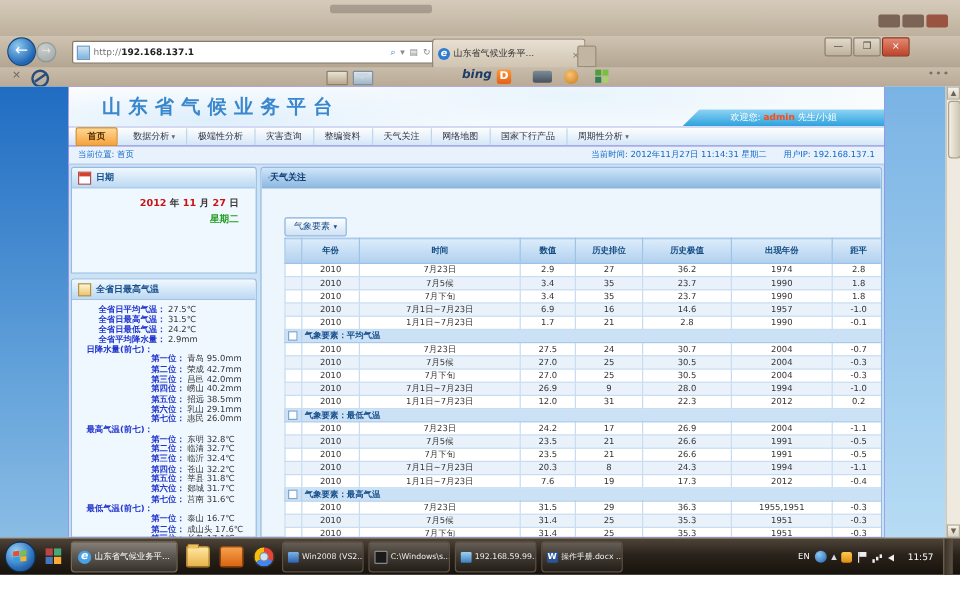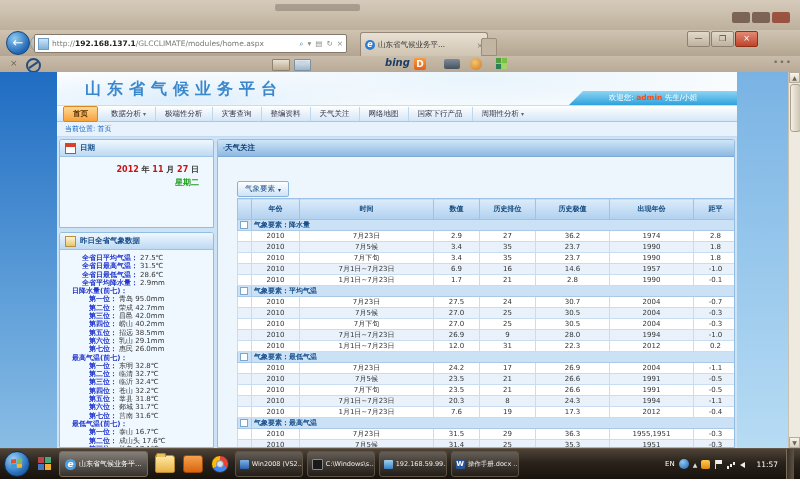--- a/index.html
+++ b/index.html
@@ -15,21 +15,21 @@
   .bgwin-controls span.close{background:#93412f;}
 
   .chrome1{position:absolute;left:0;top:30px;width:800px;height:26px;
     background:linear-gradient(180deg,#cfc3b1,#b3a591);border-bottom:1px solid #9a8d79;}
   .back-btn{position:absolute;left:6px;top:1px;width:22px;height:22px;border-radius:50%;
     background:radial-gradient(circle at 35% 30%,#8ecbf2,#2166b4 70%);border:1px solid #12477f;
     color:#fff;font-size:13px;line-height:21px;text-align:center;}
   .fwd-btn{position:absolute;left:30px;top:5px;width:15px;height:15px;border-radius:50%;
     background:radial-gradient(circle at 35% 30%,#cfd8de,#8fa3ae);border:1px solid #7d8d96;opacity:.7;
     color:#fff;font-size:9px;line-height:14px;text-align:center;}
-  .addr{position:absolute;left:34px;top:4px;width:305px;height:17px;background:#fff;
+  .addr{position:absolute;left:60px;top:4px;width:305px;height:17px;background:#fff;
     border:1px solid #84796a;border-radius:2px;font-size:7.5px;line-height:16px;color:#777;
     padding:0 3px;display:flex;align-items:center;white-space:nowrap;overflow:hidden;text-align:right;}
   .addr .fav{width:9px;height:10px;background:linear-gradient(180deg,#cfe4f5,#7fb2dd);border:1px solid #6f9cc4;margin-right:3px;flex:none;}
   .addr .host{color:#222;font-weight:bold;}
   .addr .spacer{flex:1;}
   .addr .aico{color:#3c78b4;margin-left:4px;flex:none;}
   .addr .aico.gray{color:#8a8a8a;}
   .tab{position:absolute;left:360px;top:2px;width:118px;height:24px;
     background:linear-gradient(180deg,#e8e0d2,#cfc3b0);border:1px solid #94887a;border-bottom:none;
     border-radius:3px 3px 0 0;display:flex;align-items:center;padding:0 4px;font-size:7.5px;color:#333;}
@@ -117,21 +117,21 @@
   .date-line{font-size:8px;line-height:13px;white-space:nowrap;}
   .date-line span{font-weight:bold;}
 
   .panel-weather{left:2px;top:95px;width:155px;height:216px;border-radius:3px 3px 0 0;}
   .weather-body{padding:4px 2px 0 0;}
   .w-line{font-size:7px;line-height:8.3px;white-space:nowrap;}
   .w-line .w-label{color:#2236cc;font-weight:bold;}
   .w-line .w-value{color:#333;margin-left:2px;}
   .w-line.stat{padding-left:6px;margin-left:16px;}
   .w-line.sec{padding-left:12px;}
-  .w-line.rank{padding-left:29px;}
+  .w-line.rank{padding-left:66px;}
 
   .main-panel{left:160px;top:2px;width:518px;height:309px;background:#eef6fd;}
   .m-head{height:16px;background:linear-gradient(180deg,#cfe5f8,#8db9e2);border-bottom:1px solid #7ea9d4;
     display:flex;align-items:center;padding:0 5px;font-size:7.5px;font-weight:bold;color:#123f75;}
   .m-body{padding:19px;}
   .elem-btn{display:inline-flex;align-items:center;font-size:7.5px;color:#1c4f8a;
     background:linear-gradient(180deg,#fdfeff,#cfe2f5);border:1px solid #86b3dd;border-radius:2px;padding:2px 7px;}
   .elem-btn .dd{font-size:6px;margin-left:3px;color:#1c4f8a;}
 
   table.data{width:100%;border-collapse:collapse;table-layout:fixed;margin-top:1px;font-size:7px;}
@@ -208,21 +208,20 @@
     </div>
   </div>
 
   <div class="chrome1">
     <div class="back-btn">←</div>
     <div class="fwd-btn">→</div>
     <div class="addr">
       <span class="fav"></span>
       <span>http://</span>
         <span class="host">192.168.137.1</span>
-        <span>/GLCCLIMATE/modules/home.aspx</span>
       <span class="spacer"></span>
       <span class="aico">⌕</span>
       <span class="aico gray">▾</span>
       <span class="aico gray">▤</span>
       <span class="aico gray">↻</span>
       <span class="aico gray">×</span>
     </div>
     <div class="tab">
       <span class="e-ico">e</span>
       <span class="t-title">山东省气候业务平...</span>
@@ -277,44 +276,48 @@
           <div class="nav-item"><span>灾害查询</span></div>
           <div class="nav-item"><span>整编资料</span></div>
           <div class="nav-item"><span>天气关注</span></div>
           <div class="nav-item"><span>网络地图</span></div>
           <div class="nav-item"><span>国家下行产品</span></div>
           <div class="nav-item"><span>周期性分析</span><span class="dd">▾</span></div>
         </div>
 
       <div class="crumb">
         <span>当前位置: 首页</span>
+        <span class="right">
+          <span>当前时间: 2012年11月27日 11:14:31 星期二</span>
+          <span>用户IP: 192.168.137.1</span>
+        </span>
       </div>
 
       <div class="content">
 
         <div class="panel panel-date">
           <div class="p-head">
             <span class="p-ico ico-cal"></span>
             <span>日期</span>
           </div>
           <div class="date-body">
               <div class="date-line"><span style="color: rgb(204, 17, 17);">2012</span><span style="color: rgb(51, 51, 51);"> 年 </span><span style="color: rgb(204, 17, 17);">11</span><span style="color: rgb(51, 51, 51);"> 月 </span><span style="color: rgb(204, 17, 17);">27</span><span style="color: rgb(51, 51, 51);"> 日</span></div>
               <div class="date-line"><span style="color: rgb(30, 156, 30);">星期二</span></div>
             </div>
         </div>
 
         <div class="panel panel-weather">
           <div class="p-head">
             <span class="p-ico ico-doc"></span>
-            <span>昨日全省气象数据</span>
+            <span>全省日最高气温</span>
           </div>
           <div class="weather-body">
               <div class="w-line stat"><span class="w-label">全省日平均气温：</span><span class="w-value">27.5℃</span></div>
               <div class="w-line stat"><span class="w-label">全省日最高气温：</span><span class="w-value">31.5℃</span></div>
-              <div class="w-line stat"><span class="w-label">全省日最低气温：</span><span class="w-value">28.6℃</span></div>
+              <div class="w-line stat"><span class="w-label">全省日最低气温：</span><span class="w-value">24.2℃</span></div>
               <div class="w-line stat"><span class="w-label">全省平均降水量：</span><span class="w-value">2.9mm</span></div>
               <div class="w-line sec"><span class="w-label">日降水量(前七)：</span></div>
               <div class="w-line rank"><span class="w-label">第一位：</span><span class="w-value">青岛 95.0mm</span></div>
               <div class="w-line rank"><span class="w-label">第二位：</span><span class="w-value">荣成 42.7mm</span></div>
               <div class="w-line rank"><span class="w-label">第三位：</span><span class="w-value">昌邑 42.0mm</span></div>
               <div class="w-line rank"><span class="w-label">第四位：</span><span class="w-value">崂山 40.2mm</span></div>
               <div class="w-line rank"><span class="w-label">第五位：</span><span class="w-value">招远 38.5mm</span></div>
               <div class="w-line rank"><span class="w-label">第六位：</span><span class="w-value">乳山 29.1mm</span></div>
               <div class="w-line rank"><span class="w-label">第七位：</span><span class="w-value">惠民 26.0mm</span></div>
               <div class="w-line sec"><span class="w-label">最高气温(前七)：</span></div>
@@ -361,24 +364,20 @@
                     <th>时间</th>
                     <th>数值</th>
                     <th>历史排位</th>
                     <th>历史极值</th>
                     <th>出现年份</th>
                     <th>距平</th>
                     <th>方差</th>
                   </tr>
                 </thead>
               <tbody>
-                  <tr class="group-row">
-                    <td><span class="cb"></span></td>
-                    <td colspan="8">气象要素：降水量</td>
-                  </tr>
                   <tr class="data-row">
                     <td></td>
                     <td>2010</td>
                     <td>7月23日</td>
                     <td>2.9</td>
                     <td>27</td>
                     <td>36.2</td>
                     <td>1974</td>
                     <td>2.8</td>
                     <td>7.6</td>

